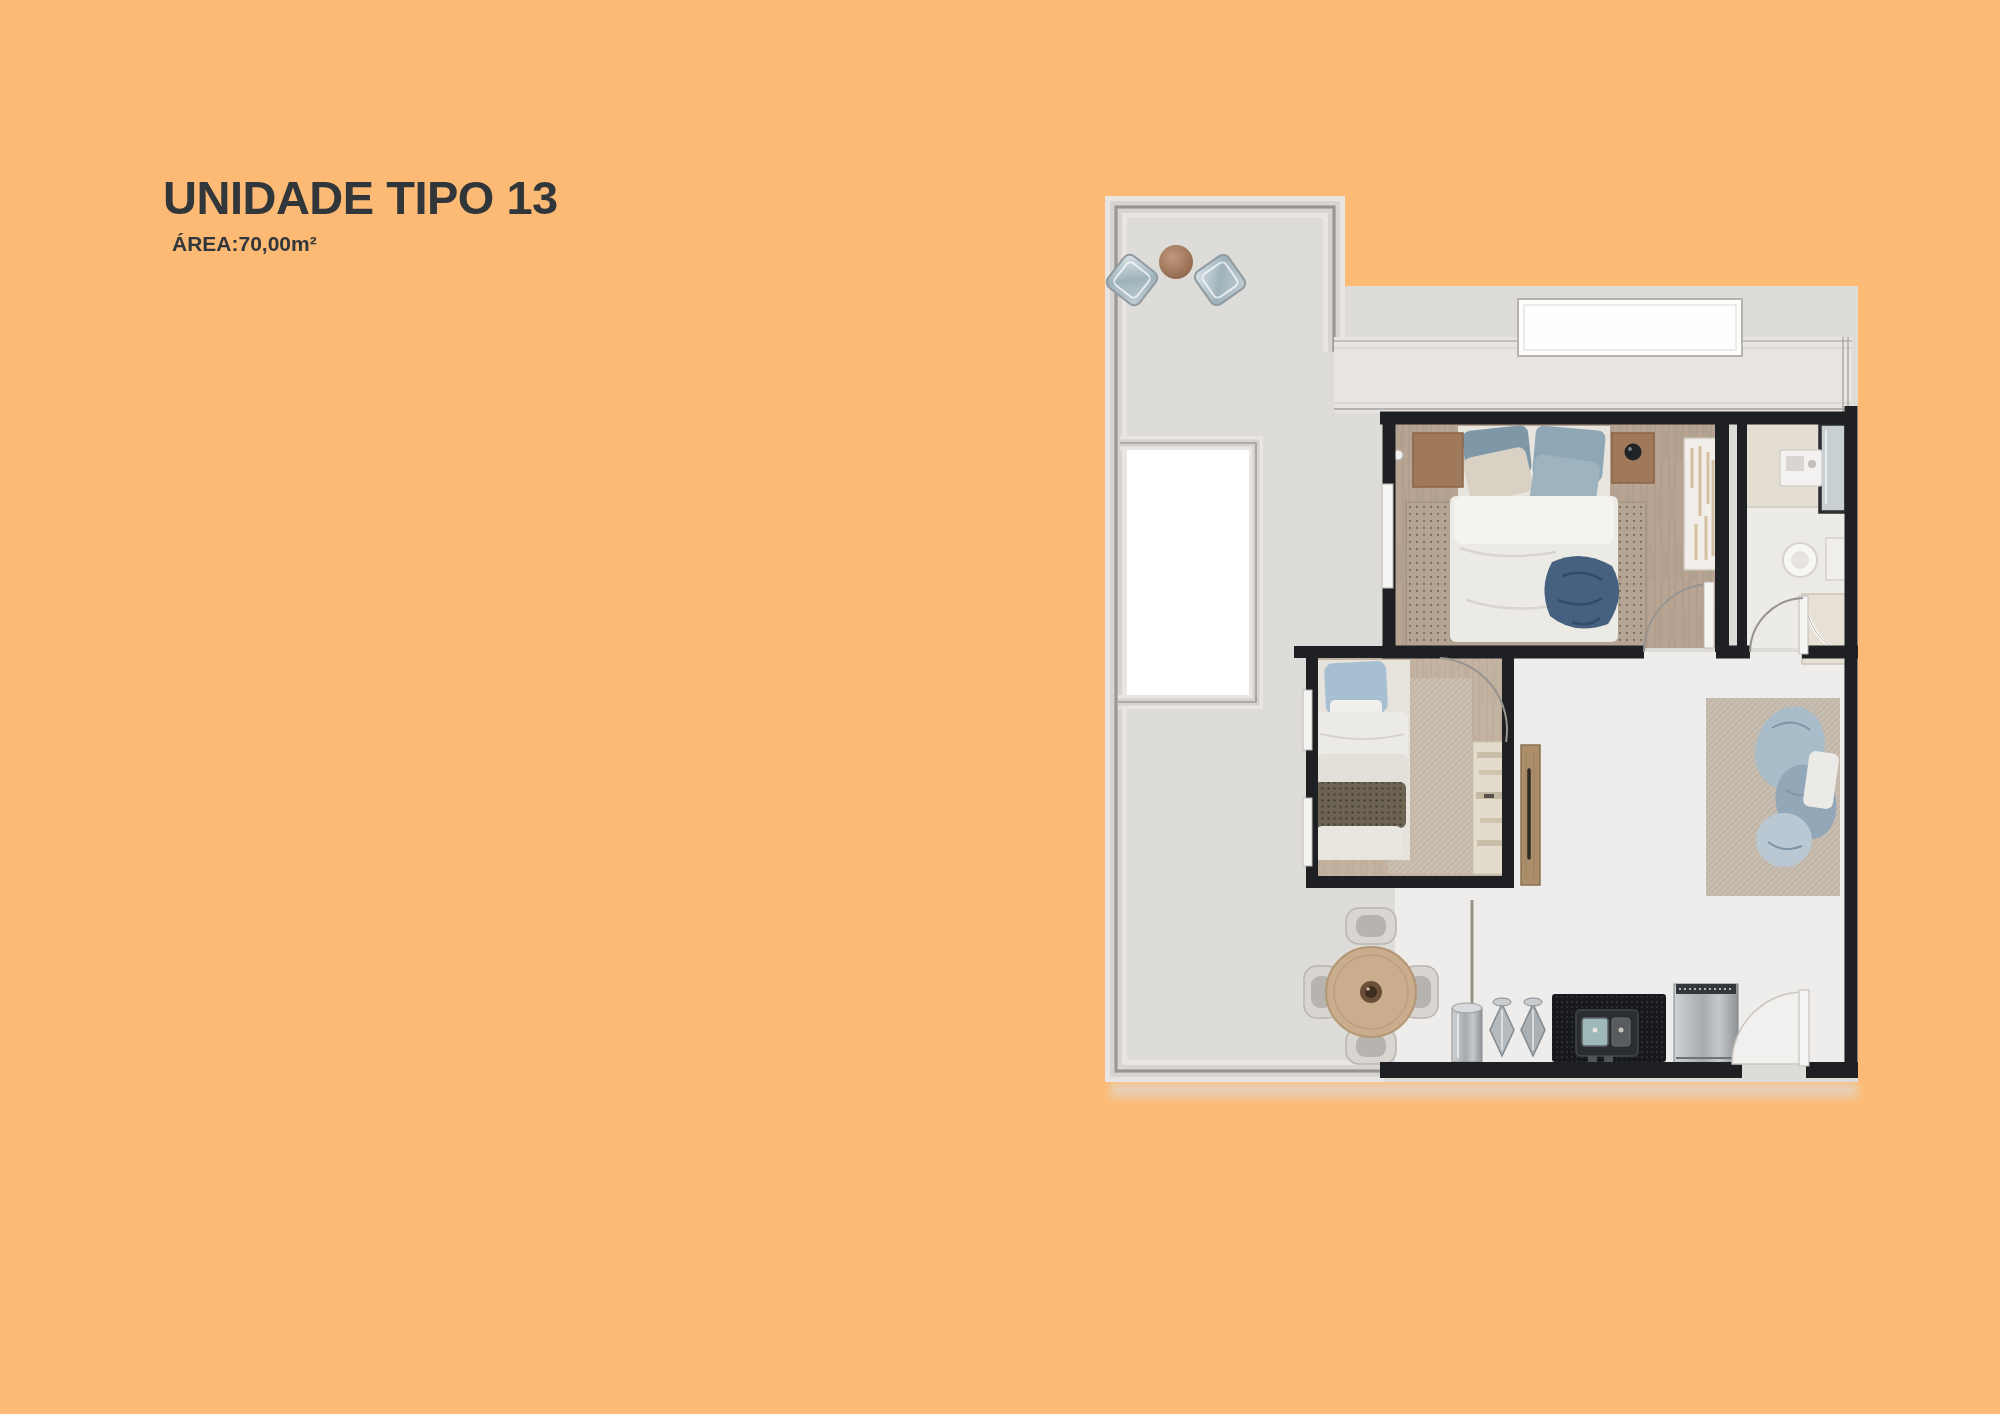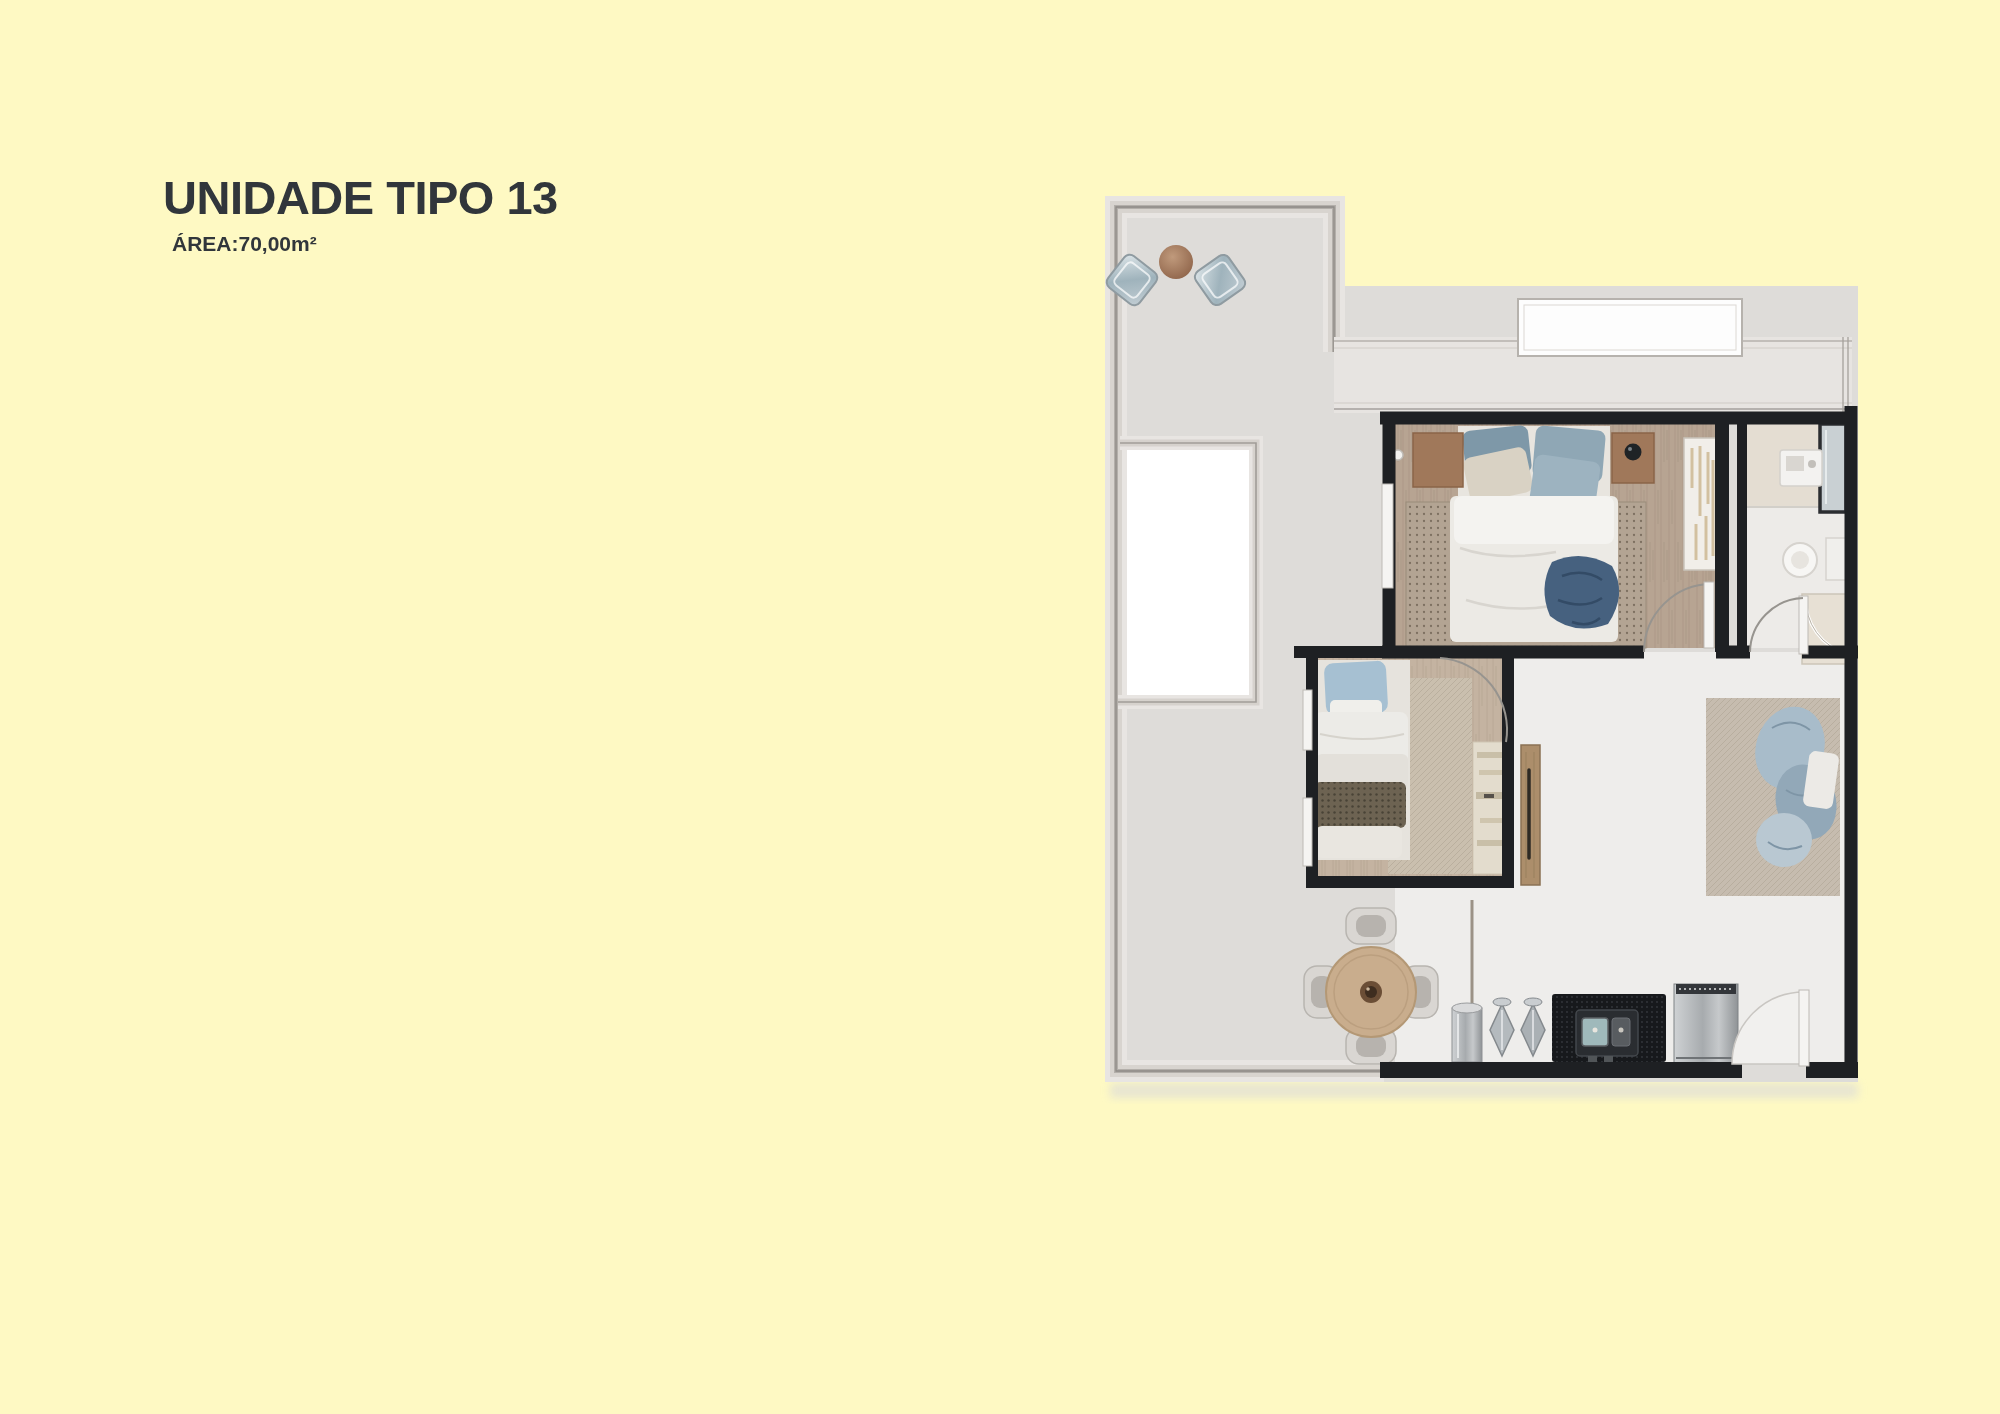--- a/index.html
+++ b/index.html
@@ -1,16 +1,16 @@
 <!DOCTYPE html>
 <html><head>
 <meta charset="utf-8">
 <style>
   html,body{margin:0;padding:0;background:#ffffff;}
-  .stage{position:relative;width:2000px;height:1414px;background:#fef9c3;overflow:hidden;
+  .stage{position:relative;width:2000px;height:1414px;background:#fdba74;overflow:hidden;
          font-family:"Liberation Sans",sans-serif;}
   .title{position:absolute;left:163px;top:170px;font-size:47px;font-weight:700;
          color:#31363b;letter-spacing:-.5px;white-space:nowrap;}
   .area{position:absolute;left:172px;top:232px;font-size:21px;font-weight:700;
         color:#31363b;white-space:nowrap;}
   svg{position:absolute;left:0;top:0;}
   .m1{stroke:#e8e5e2;stroke-width:22;fill:none;stroke-linejoin:miter;}
   .m2{stroke:#d8d4cf;stroke-width:12;fill:none;}
   .m3{stroke:#b3afaa;stroke-width:4;fill:none;}
   .m4{stroke:#8f8b86;stroke-width:1.3;fill:none;}

